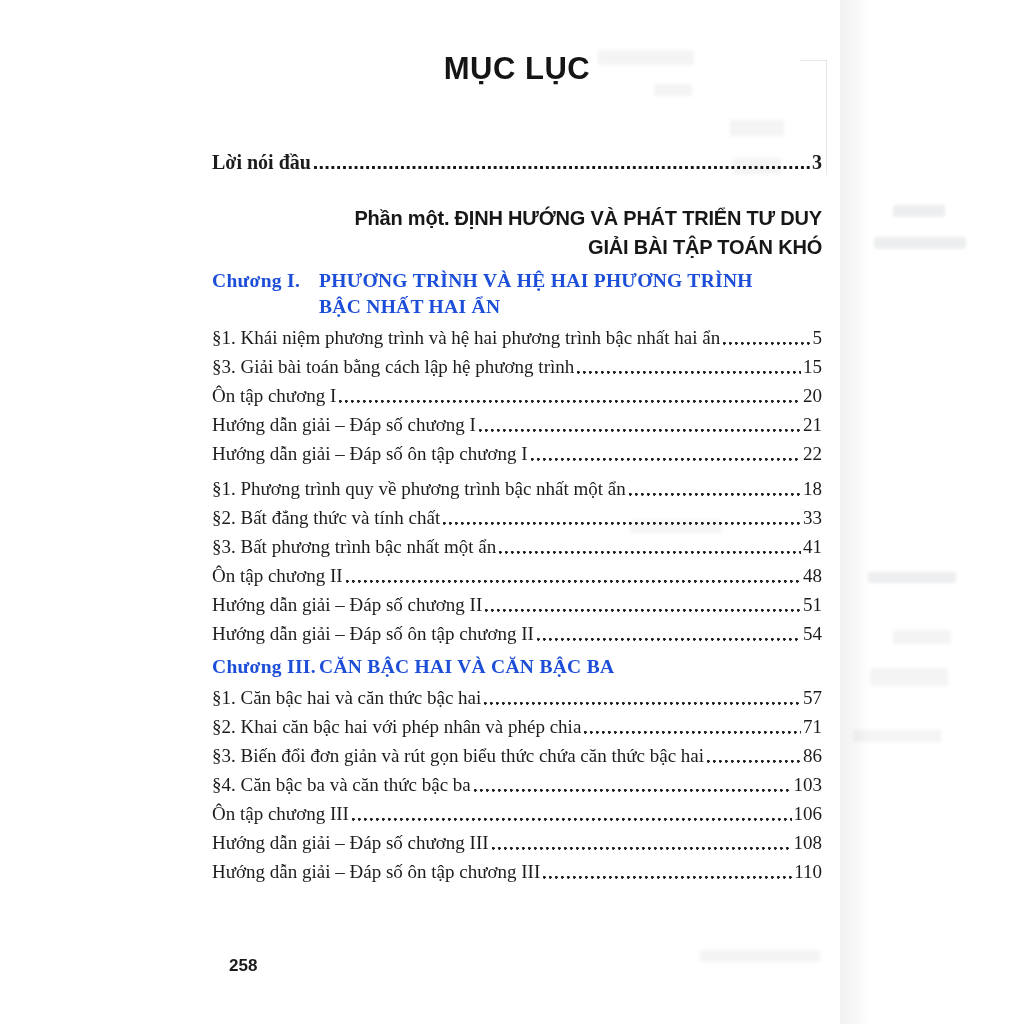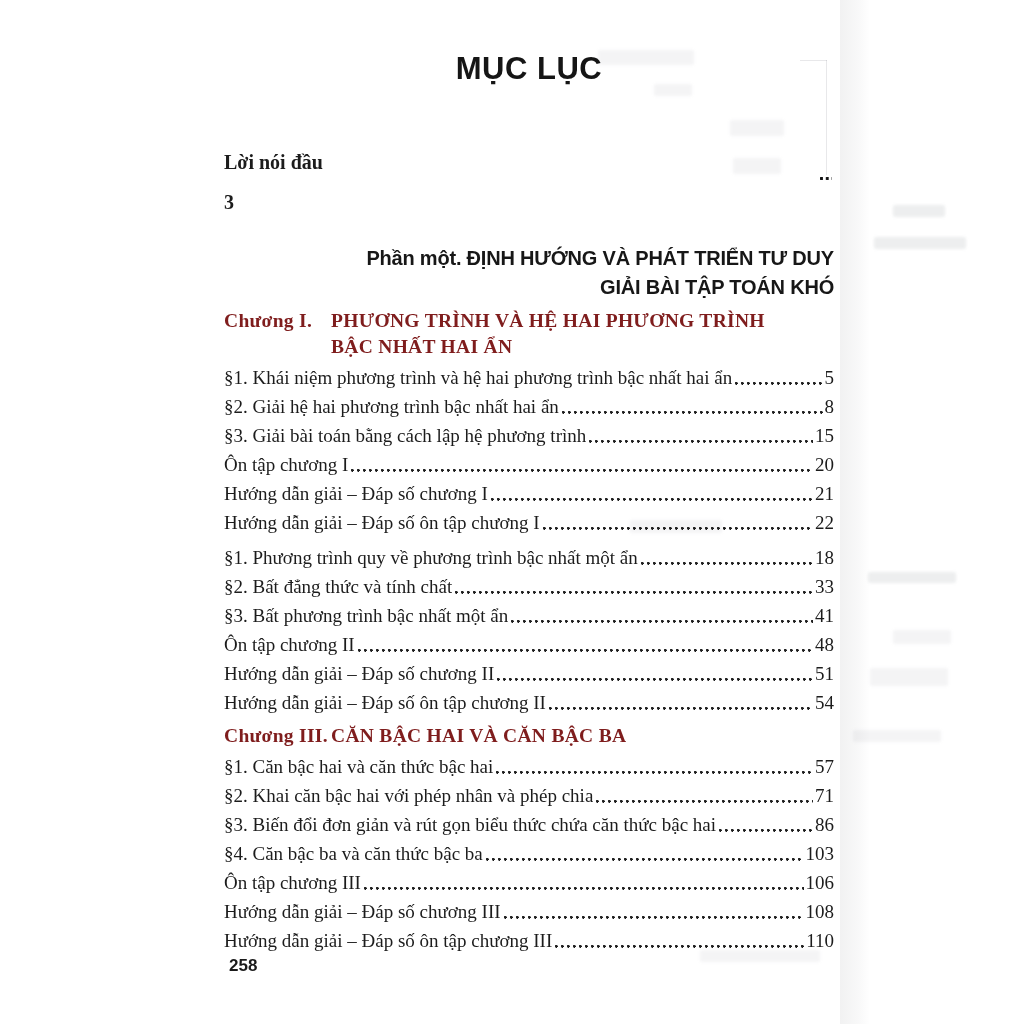--- a/index.html
+++ b/index.html
@@ -19,21 +19,21 @@
     pointer-events:none;
   }
   
   .ghost{
     position:absolute;background:rgba(110,115,122,0.12);
     filter:blur(1.6px);border-radius:2px;pointer-events:none;
   }
   .ghost.lite{background:rgba(110,115,122,0.08);}
   .ghost-line{position:absolute;background:rgba(110,115,122,0.16);filter:blur(0.4px);pointer-events:none;}
 
-  .content{position:absolute;left:224px;top:0;width:610px;}
+  .content{position:absolute;left:212px;top:0;width:610px;}
 
   .doc-title{
     margin-top:52px;text-align:center;
     font-family:"Liberation Sans", sans-serif;
     font-weight:bold;font-size:31px;line-height:34px;letter-spacing:0.5px;
     color:#151515;
   }
 
   .toc-row{
     display:flex;align-items:baseline;
@@ -41,39 +41,39 @@
   }
   .toc-row .lbl{flex:0 1 auto;overflow:hidden;}
   .toc-row .leader{
     flex:1 1 auto;min-width:12px;align-self:flex-end;
     height:4px;margin:0 2px 6px 3px;
     background-image:radial-gradient(circle at 1.4px 1.4px, #202020 1.25px, rgba(0,0,0,0) 1.55px);
     background-size:6px 4px;background-repeat:repeat-x;background-position:left center;
   }
   .toc-row .pg{flex:0 0 auto;}
 
-  .preface{margin-top:62px;font-weight:bold;font-size:20px;flex-direction:column;}
+  .preface{margin-top:62px;font-weight:bold;font-size:20px;}
   .preface .leader{
     height:5px;margin-bottom:6px;
     background-image:radial-gradient(circle at 1.5px 1.5px, #141414 1.4px, rgba(0,0,0,0) 1.7px);
     background-size:5.8px 5px;
   }
 
   .part-heading{
     margin-top:27px;text-align:right;
     font-family:"Liberation Sans", sans-serif;
     font-weight:bold;font-size:20px;line-height:29px;letter-spacing:-0.2px;
     color:#171717;
   }
 
   .chapter{margin-top:6px;}
   .chapter-head{
     display:flex;align-items:flex-start;
     font-weight:bold;font-size:19.5px;line-height:26px;letter-spacing:0.3px;
-    color:#7f1d1d;
+    color:#1d4ed8;
   }
   .chapter-head .ch-label{flex:0 0 auto;min-width:107px;}
   .chapter-head .ch-title{flex:1 1 auto;white-space:pre-line;}
   .chapter-items{margin-top:3px;}
 
   .page-number{
     position:absolute;left:229px;top:956px;
     font-family:"Liberation Sans", sans-serif;
     font-weight:bold;font-size:17px;color:#1a1a1a;
   }
@@ -121,25 +121,20 @@
       <span class="ch-title">PHƯƠNG TRÌNH VÀ HỆ HAI PHƯƠNG TRÌNH
 BẬC NHẤT HAI ẨN</span>
     </div>
     <div class="chapter-items">
   <div class="toc-row">
     <span class="lbl">§1. Khái niệm phương trình và hệ hai phương trình bậc nhất hai ẩn</span>
     <span class="leader"></span>
     <span class="pg">5</span>
   </div>
 
-  <div class="toc-row">
-    <span class="lbl">§2. Giải hệ hai phương trình bậc nhất hai ẩn</span>
-    <span class="leader"></span>
-    <span class="pg">8</span>
-  </div>
 
   <div class="toc-row">
     <span class="lbl">§3. Giải bài toán bằng cách lập hệ phương trình</span>
     <span class="leader"></span>
     <span class="pg">15</span>
   </div>
 
   <div class="toc-row">
     <span class="lbl">Ôn tập chương I</span>
     <span class="leader"></span>

